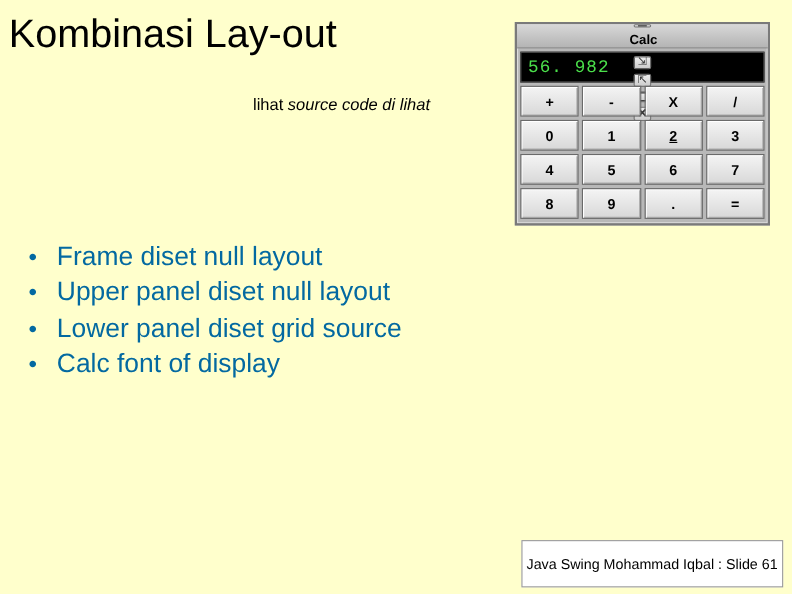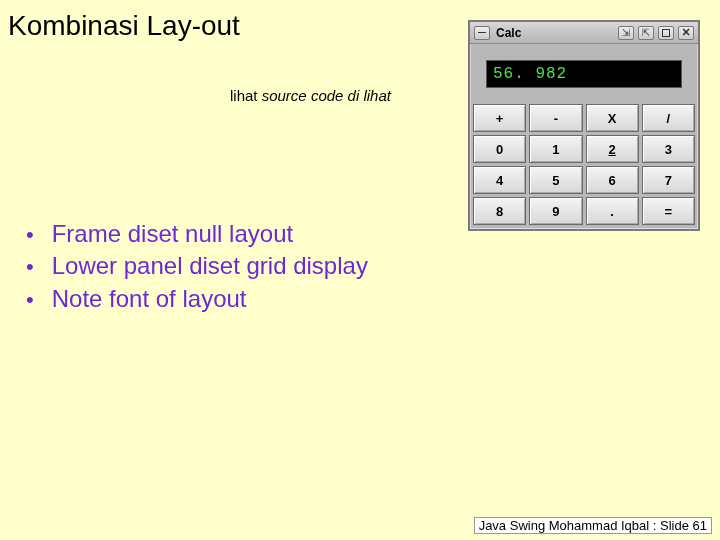--- a/index.html
+++ b/index.html
@@ -8,80 +8,81 @@
     height: 540px;
     background: #ffffcc;
     font-family: Arial, Helvetica, sans-serif;
     position: relative;
     overflow: hidden;
   }
   .title {
     position: absolute;
     top: 10px;
     left: 8px;
-    font-size: 28px;
+    font-size: 36px;
     color: #000;
   }
   .subtitle {
     position: absolute;
     top: 87px;
     left: 230px;
     font-size: 15px;
     color: #000;
     font-style: italic;
   }
   .subtitle .plain { font-style: normal; text-align: right; }
   .bullets {
     position: absolute;
     top: 218px;
     left: 20px;
   }
   .bullets li {
     list-style: none;
     font-size: 24px;
-    color: #6d28d9;
+    color: #0369a1;
     line-height: 1.35;
     display: flex;
     align-items: baseline;
   }
   .bullets li::before {
     content: "•";
     margin-right: 18px;
     margin-left: 6px;
     font-size: 22px;
   }
   .footer {
     position: absolute;
     bottom: 6px;
     right: 8px;
     font-size: 13px;
     color: #000;
     background: #fff;
     border: 1px solid #999;
-    padding: 0 4px;
+    padding: 13px 4px;
   }
 
   
   .calc-win {
     position: absolute;
     top: 20px;
     right: 20px;
     width: 232px;
     background: #b8b8b8;
     border: 2px solid #7a7a7a;
     box-shadow: 0 0 0 1px #ddd inset;
   }
   .titlebar {
     height: 22px;
     background: linear-gradient(#d8d8d8, #b4b4b4);
     border-bottom: 1px solid #8a8a8a;
     display: flex;
     align-items: center;
     padding: 0 4px;
     gap: 4px;
+    flex-direction: column;
   }
   .ticon {
     width: 16px; height: 14px;
     background: linear-gradient(#eee,#ccc);
     border: 1px solid #777;
     border-radius: 2px;
     display: flex; align-items: center; justify-content: center;
   }
   .title-label {
     font-size: 12px;
@@ -90,21 +91,21 @@
     margin-left: 2px;
     flex: 0 0 auto;
   }
   .titlebar .spacer { flex: 1; }
   .tline { width: 8px; height: 1px; background: #333; }
   .tbox { width: 8px; height: 8px; border: 1px solid #333; }
   .tx { font-size: 11px; line-height: 1; color: #333; font-weight: bold; }
   .tarrow { font-size: 10px; line-height: 1; color: #333; }
 
   .display {
-    margin: 16px;
+    margin: 3px;
     height: 28px;
     background: #000;
     color: #4be04b;
     font-family: "Courier New", monospace;
     font-size: 16px;
     padding: 4px 6px;
     border: 1px solid #555;
     letter-spacing: 1px;
   }
   .keypad {
@@ -135,24 +136,27 @@
 
 <div class="subtitle" data-name="slide-subtitle">
   <span class="plain" data-name="subtitle-plain">lihat </span><span data-name="subtitle-italic">source code di lihat</span>
 </div>
 
 <ul class="bullets" data-name="bullet-list">
   <li data-name="list-item">
       <span>Frame diset null layout</span>
     </li>
   <li data-name="list-item">
-      <span>Lower panel diset grid display</span>
+      <span>Upper panel diset null layout</span>
     </li>
   <li data-name="list-item">
-      <span>Note font of layout</span>
+      <span>Lower panel diset grid source</span>
+    </li>
+  <li data-name="list-item">
+      <span>Calc font of display</span>
     </li>
 </ul>
 
 <div class="calc-win" data-name="calculator-window">
   <div class="titlebar" data-name="window-titlebar">
     <div class="ticon" data-name="window-menu-icon">
         <div class="tline"></div>
       </div>
     <span class="title-label" data-name="window-title">Calc</span>
     <div class="spacer"></div>

